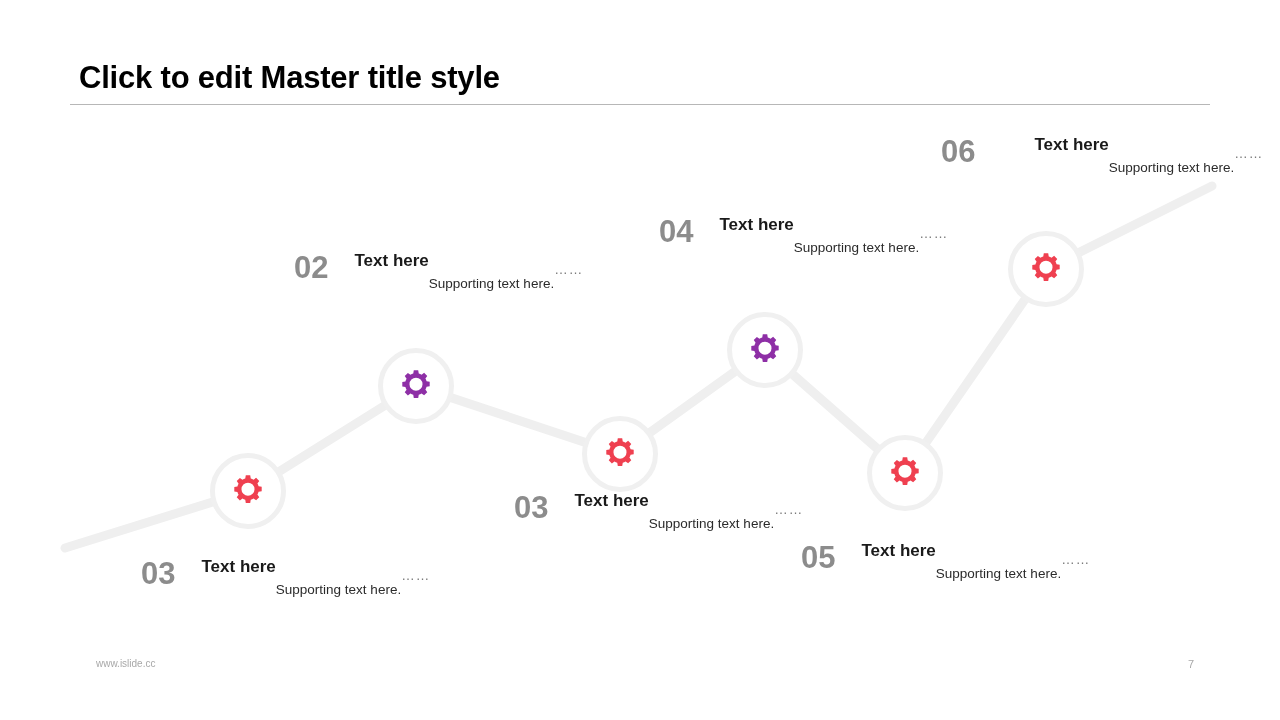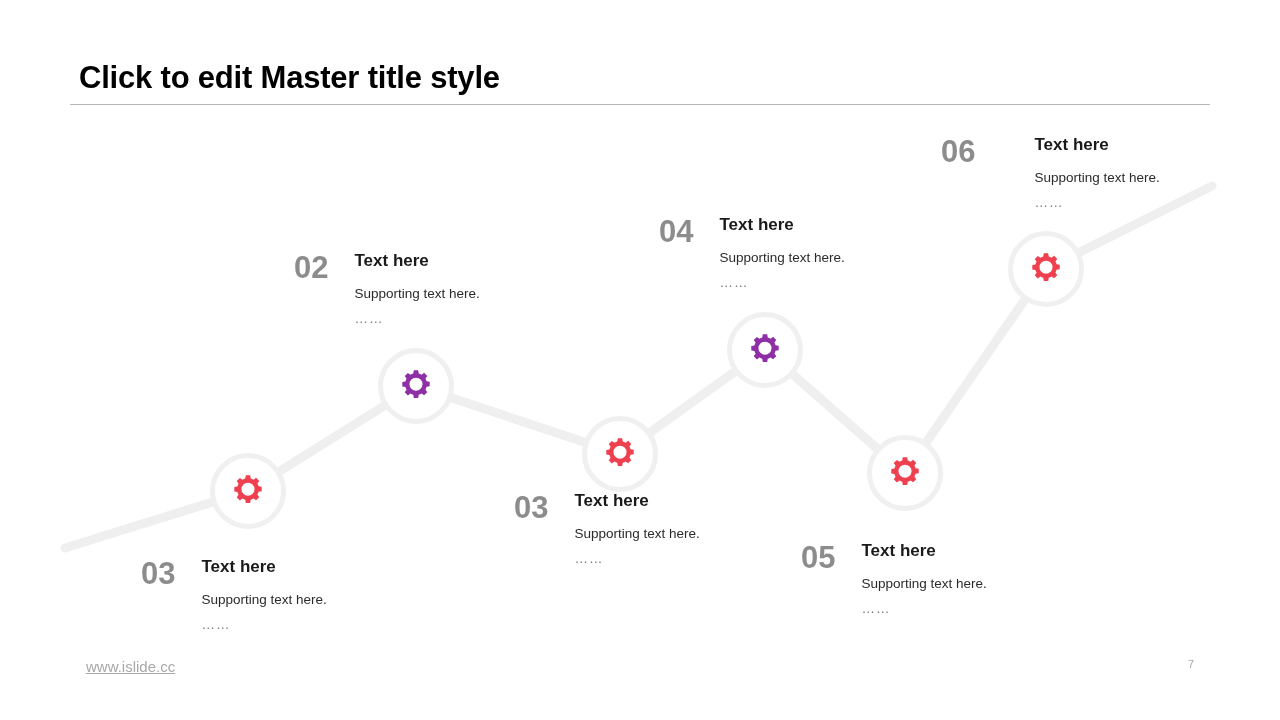--- a/index.html
+++ b/index.html
@@ -69,53 +69,51 @@
   }
   .item-num {
     font-size: 31px;
     font-weight: bold;
     color: #8c8c8c;
     line-height: 1;
     white-space: nowrap;
   }
   .item-body {
     display: flex;
-    flex-direction: column;
   }
   .item-head {
     font-size: 17px;
     font-weight: bold;
     color: #1a1a1a;
     line-height: 1.1;
     white-space: nowrap;
   }
   .item-sub {
     font-size: 13.5px;
     color: #2b2b2b;
     line-height: 1.15;
-    margin-top: 15px;
+    margin-top: 24px;
     white-space: nowrap;
   }
   .item-dots {
     font-size: 13.5px;
     color: #7a7a7a;
     line-height: 1.15;
     margin-top: 10px;
     letter-spacing: 1px;
     white-space: nowrap;
   }
 
   
   #footer-site {
     position: absolute;
-    left: 86px;
+    left: 96px;
     top: 658px;
-    font-size: 15px;
+    font-size: 10px;
     color: #a8a8a8;
-    text-decoration: underline;
   }
   #footer-page {
     position: absolute;
     left: 1188px;
     top: 658px;
     font-size: 11px;
     color: #a8a8a8;
   }
 </style>
 </head>

